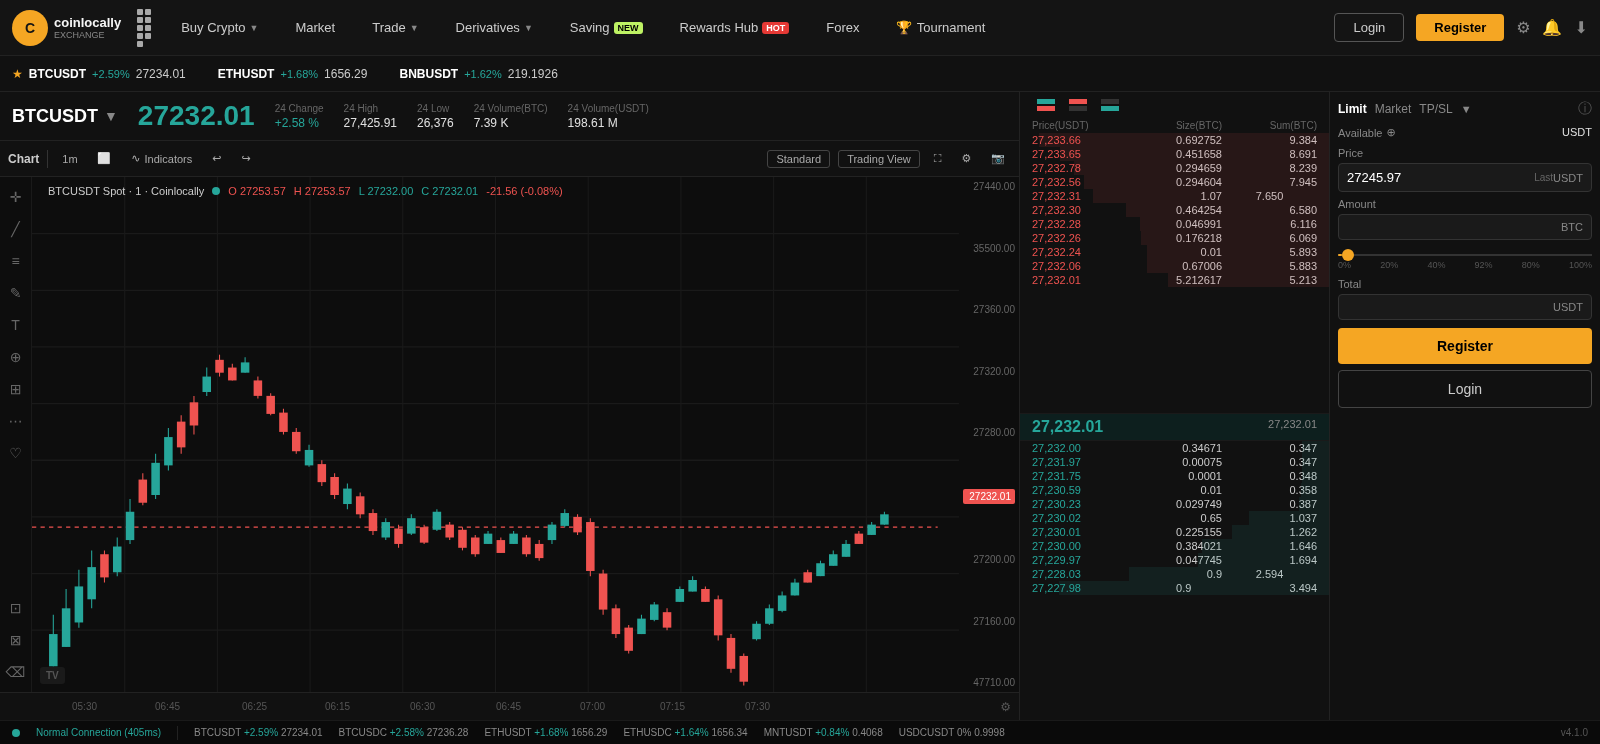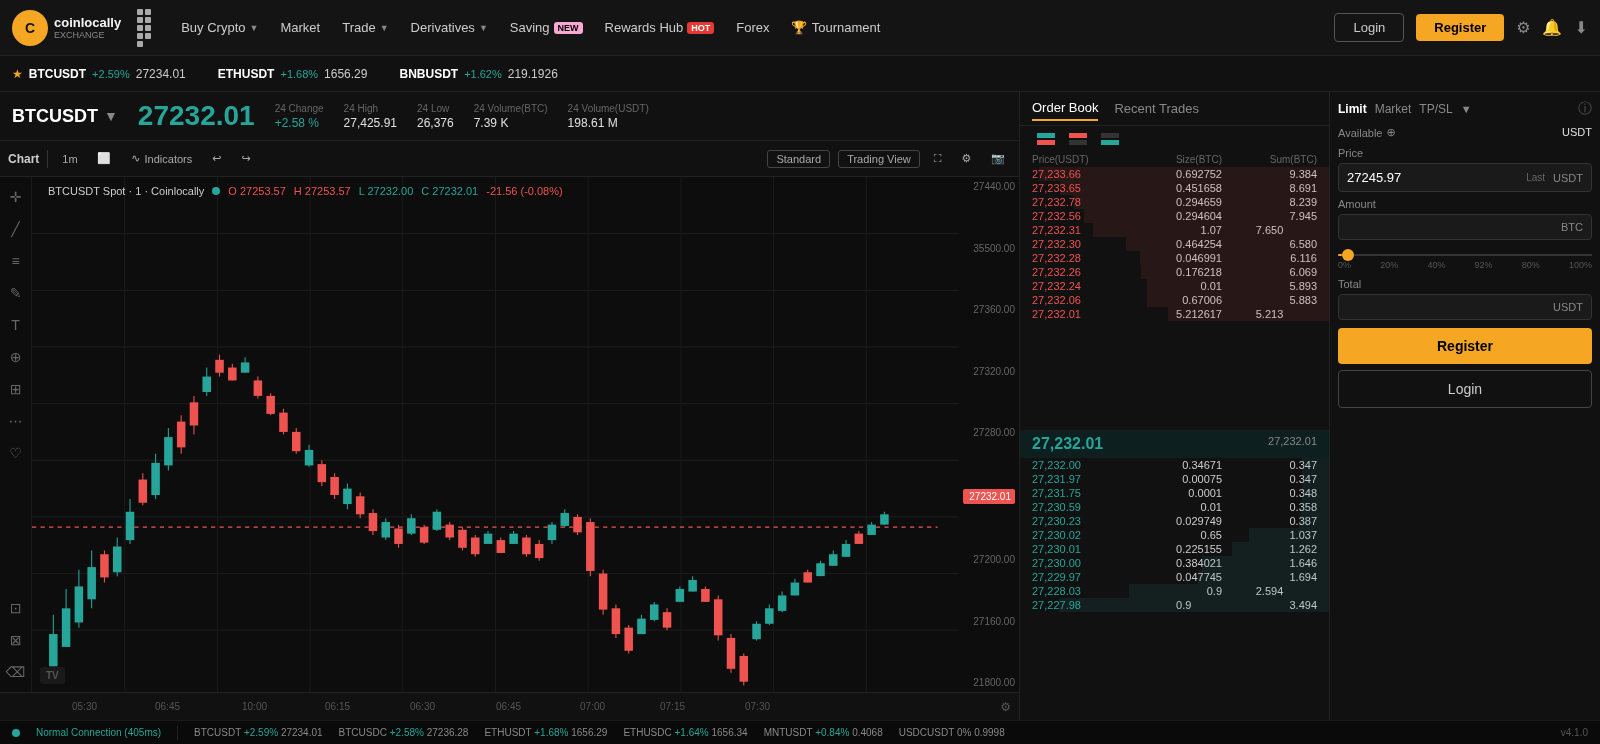--- a/index.html
+++ b/index.html
@@ -4,23 +4,23 @@
   <style>
     * { margin: 0; padding: 0; box-sizing: border-box; }
     body { background: #0d0d0d; color: #e0e0e0; font-family: 'Arial', sans-serif; font-size: 12px; overflow: hidden; width: 1600px; height: 744px; }
     
     
     .header { display: flex; align-items: center; background: #141414; height: 56px; padding: 0 12px; border-bottom: 1px solid #222; }
     .logo { display: flex; align-items: center; gap: 6px; margin-right: 16px; }
     .logo-circle { width: 36px; height: 36px; border-radius: 50%; background: #f5a623; display: flex; align-items: center; justify-content: center; font-weight: bold; color: #141414; font-size: 14px; }
     .apps-icon { display: flex; flex-wrap: wrap; gap: 2px; width: 20px; cursor: pointer; margin-right: 14px; }
     .apps-dot { width: 6px; height: 6px; background: #aaa; border-radius: 1px; }
-    .nav { display: flex; align-items: center; gap: 2px; flex: 1; }
+    .nav { display: flex; align-items: center; gap: 17px; flex: 1; }
     .nav-item { color: #ccc; padding: 6px 10px; cursor: pointer; font-size: 13px; display: flex; align-items: center; gap: 4px; white-space: nowrap; }
-    .nav-badge { background: #f9a8d4; color: #000; font-size: 9px; font-weight: bold; padding: 1px 4px; border-radius: 3px; }
+    .nav-badge { background: #bef264; color: #000; font-size: 9px; font-weight: bold; padding: 1px 4px; border-radius: 3px; }
     .nav-badge-hot { background: #e53935; color: #fff; font-size: 9px; font-weight: bold; padding: 1px 4px; border-radius: 3px; }
     .nav-chevron { font-size: 9px; color: #888; }
     .header-right { display: flex; align-items: center; gap: 12px; }
     .btn-login { background: transparent; border: 1px solid #555; color: #ccc; padding: 6px 18px; border-radius: 4px; cursor: pointer; font-size: 13px; }
     .btn-register { background: #f5a623; border: none; color: #000; padding: 6px 18px; border-radius: 4px; cursor: pointer; font-size: 13px; font-weight: bold; }
     .header-icon { color: #888; font-size: 16px; cursor: pointer; }
     
     
     .ticker-bar { display: flex; align-items: center; background: #111; height: 36px; padding: 0 12px; border-bottom: 1px solid #222; gap: 32px; }
     .ticker-item { display: flex; align-items: center; gap: 6px; cursor: pointer; }
@@ -538,45 +538,41 @@
 
       <div class="price-axis">
         <span class="price-label">27440.00</span>
         <span class="price-label">35500.00</span>
         <span class="price-label">27360.00</span>
         <span class="price-label">27320.00</span>
         <span class="price-label">27280.00</span>
         <span class="current-price-tag">27232.01</span>
         <span class="price-label">27200.00</span>
         <span class="price-label">27160.00</span>
-        <span class="price-label">21800.00</span>
+        <span class="price-label">47710.00</span>
       </div>
 
       <div style="position:absolute;bottom:8px;left:40px;color:#555;font-size:10px;font-weight:bold;background:#1a1a1a;padding:3px 6px;border-radius:3px;">TV</div>
     </div>
 
     <div class="time-axis">
       <span class="time-label" style="left:72px;">05:30</span>
       <span class="time-label" style="left:155px;">06:45</span>
-      <span class="time-label" style="left:242px;">10:00</span>
+      <span class="time-label" style="left:242px;">06:25</span>
       <span class="time-label" style="left:325px;">06:15</span>
       <span class="time-label" style="left:410px;">06:30</span>
       <span class="time-label" style="left:496px;">06:45</span>
       <span class="time-label" style="left:580px;">07:00</span>
       <span class="time-label" style="left:660px;">07:15</span>
       <span class="time-label" style="left:745px;">07:30</span>
       <span class="time-axis-settings">⚙</span>
     </div>
   </div>
 
   <div class="orderbook-panel">
-    <div class="ob-tabs">
-      <span class="ob-tab ob-tab-active">Order Book</span>
-      <span class="ob-tab">Recent Trades</span>
-    </div>
     <div class="ob-view-btns">
       <div class="ob-view-btn">
         <svg width="22" height="16">
             <rect x="2" y="2" width="18" height="5" fill="#26a69a"></rect>
             <rect x="2" y="9" width="18" height="5" fill="#ef5350"></rect>
           </svg>
       </div>
       <div class="ob-view-btn">
         <svg width="22" height="16">
             <rect x="2" y="2" width="18" height="5" fill="#ef5350"></rect>
@@ -654,21 +650,21 @@
         <div class="ob-row">
     <div class="ob-bg-ask" style="width:58.830000000000005%;"></div>
     <span class="ob-cell ob-price-ask">27,232.06</span>
     <span class="ob-cell ob-col-right" style="color:#ccc;">0.67006</span>
     <span class="ob-cell ob-col-right" style="color:#ccc;">5.883</span>
   </div>
         <div class="ob-row">
     <div class="ob-bg-ask" style="width:52.129999999999995%;"></div>
     <span class="ob-cell ob-price-ask">27,232.01</span>
     <span class="ob-cell ob-col-right" style="color:#ccc;">5.212617</span>
-    <span class="ob-cell ob-col-right" style="color:#ccc;text-align:center;">5.213</span>
+    <span class="ob-cell ob-col-right" style="color:#ccc;">5.213</span>
   </div>
       </div>
     <div class="ob-spread">
       <span class="ob-spread-price">27,232.01</span>
       <span class="ob-spread-right">27,232.01</span>
     </div>
     <div class="ob-rows" id="bid-rows">
 
     <div class="ob-row">
     <div class="ob-bg-bid" style="width:8.674999999999999%;"></div>
@@ -751,21 +747,21 @@
       <span class="avail-label">
         <span>Available</span>
         <span style="cursor:pointer;">⊕</span>
       </span>
       <span class="avail-val">USDT</span>
     </div>
     <div class="order-field">
       <div class="order-field-label">Price</div>
       <div class="order-input">
         <span class="order-input-value">27245.97</span>
-        <span style="display:flex;align-items:center;gap:8px;">
+        <span style="display:flex;align-items:center;gap:0;">
           <span class="last-label">Last</span>
           <span class="order-input-unit">USDT</span>
         </span>
       </div>
     </div>
     <div class="order-field">
       <div class="order-field-label">Amount</div>
       <div class="order-input">
         <span class="order-input-value" style="color:#444;"></span>
         <span class="order-input-unit">BTC</span>

